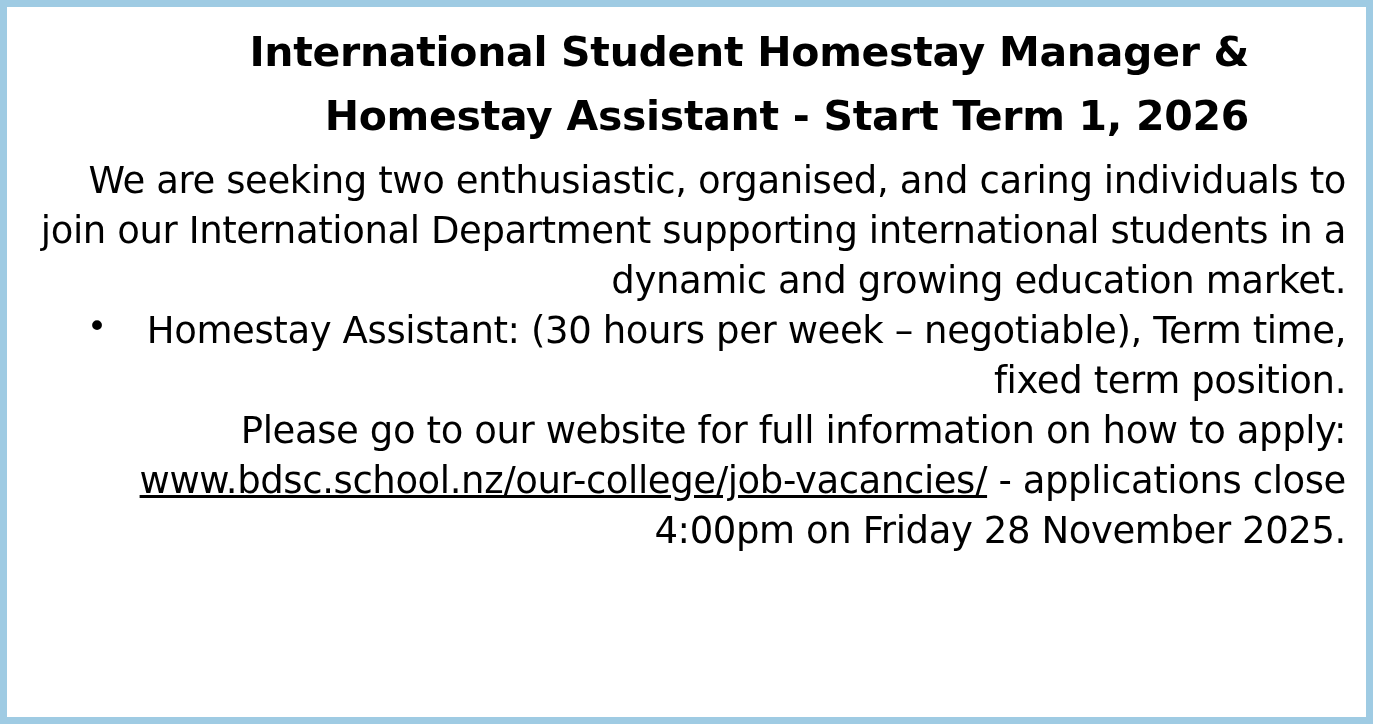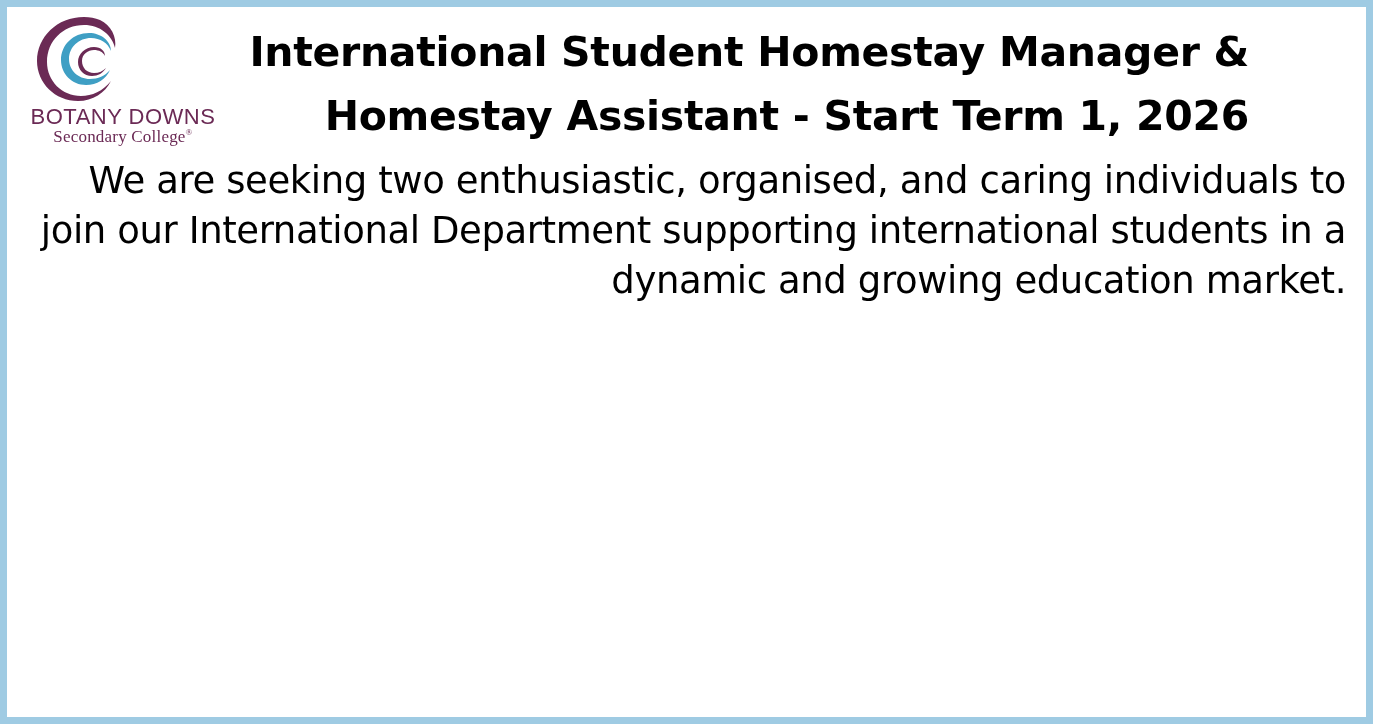--- a/index.html
+++ b/index.html
@@ -124,39 +124,28 @@
     text-decoration: underline;
     color: #000000;
   }
 </style>
 </head>
 <body>
 
 <div class="ad">
   <div class="inner">
 
-    <div class="logo">
-      <div class="logo-mark">
-        <svg viewBox="0 0 98 92" width="98" height="92" aria-hidden="true">
-          <path d="M53 4 C26 4 6 24 6 48 C6 70 24 88 47 88 C62 88 74 80 80 68 C72 78 61 83 50 83 C31 83 16 68 16 49 C16 28 32 12 53 12 C69 12 81 22 84 35 C86 24 80 12 69 7 C64 5 59 4 53 4 Z" fill="#6b2a55"></path>
-          <path d="M58 20 C42 20 30 32 30 47 C30 61 41 72 55 72 C66 72 75 66 79 57 C74 63 67 66 59 66 C47 66 38 57 38 46 C38 34 48 25 60 25 C69 25 77 30 80 38 C80 28 70 20 58 20 Z" fill="#3f9fc4"></path>
-          <path d="M63 34 C54 34 47 41 47 49 C47 57 53 63 61 63 C67 63 72 60 75 55 C72 58 68 60 63 60 C56 60 51 55 51 48 C51 41 57 37 63 37 C68 37 72 39 74 43 C74 38 70 34 63 34 Z" fill="#6b2a55"></path>
-        </svg>
-      </div>
-      <div class="logo-text">
-        <div class="logo-line1">BOTANY DOWNS</div>
-        <div class="logo-line2"><span>Secondary College</span><span class="reg">®</span></div>
-      </div>
-    </div>
 
     <h1 class="heading">
       <span>International Student Homestay Manager &amp;</span>
       <span class="line2">Homestay Assistant  - Start Term 1, 2026</span>
     </h1>
 
     <div class="body-copy">
       <p class="para">We are seeking two enthusiastic, organised, and caring individuals to join our International Department supporting international students in a dynamic and growing education market.</p>
       <ul class="bullets">
+        <li>Homestay Assistant: (30 hours per week – negotiable), Term time, fixed term position.</li>
       </ul>
+      <p class="closing"><span>Please go to our website for full information on how to apply: </span><a class="weblink" href="#">www.bdsc.school.nz/our-college/job-vacancies/</a><span> - applications close 4:00pm on Friday 28 November 2025.</span></p>
     </div>
 
   </div>
 </div>
 
 </body></html>

